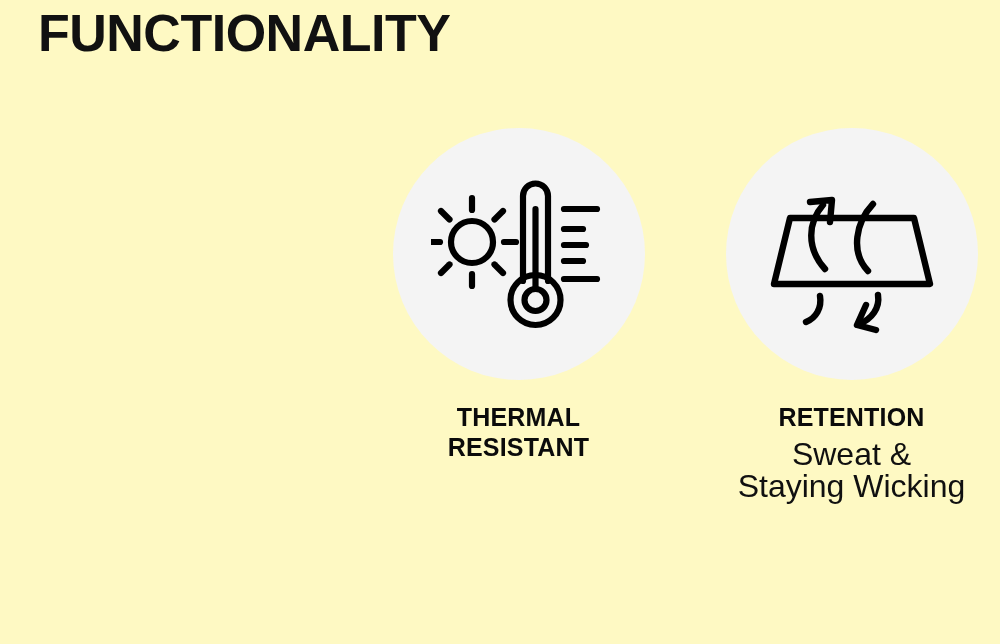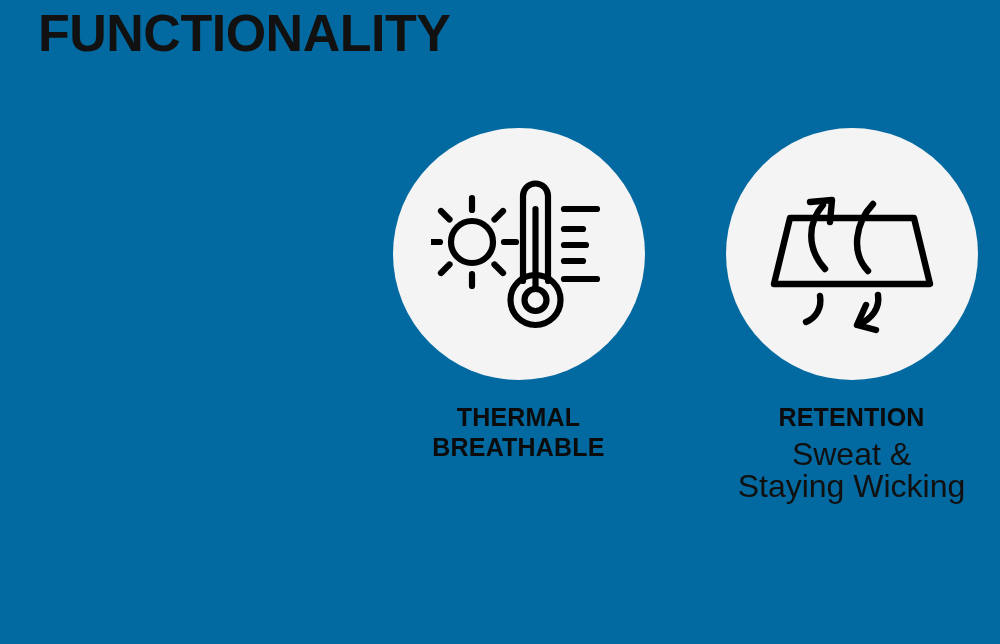--- a/index.html
+++ b/index.html
@@ -12,21 +12,21 @@
     height: 644px;
     font-family: "Liberation Sans", sans-serif;
     color: #000000;
     overflow: hidden;
     position: relative;
   }
   .page {
     position: relative;
     width: 1000px;
     height: 644px;
-    background: #0369a1;
+    background: #fef9c3;
   }
   .page-title {
     position: absolute;
     left: 38px;
     top: 2px;
     font-size: 52px;
     font-weight: 800;
     letter-spacing: -0.5px;
     line-height: 62px;
     color: #111111;
@@ -124,21 +124,21 @@
               <line x1="133" y1="67" x2="155" y2="67"></line>
               <line x1="133" y1="83" x2="152" y2="83"></line>
               <line x1="133" y1="101" x2="166" y2="101"></line>
             </g>
           </svg>
         </span>
       </div>
       <div class="card-text">
         <div class="card-title">
           <div>THERMAL</div>
-          <div>BREATHABLE</div>
+          <div>RESISTANT</div>
         </div>
       </div>
     </div>
 
     <div class="card card-2">
       <div class="icon-circle">
         <span>
           <svg width="180" height="160" viewBox="0 0 180 160" fill="none" xmlns="http://www.w3.org/2000/svg">
             <g stroke="#000000" stroke-width="6.4" stroke-linecap="round" stroke-linejoin="round" fill="none">
 

